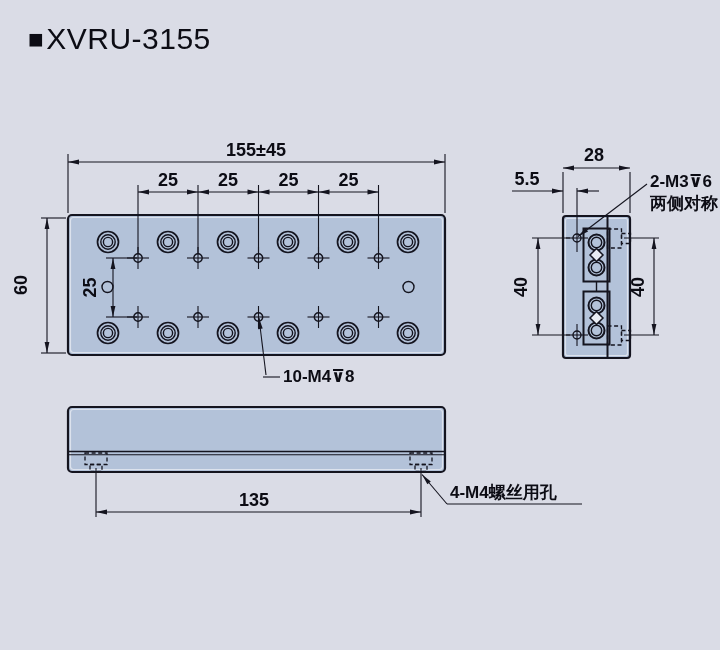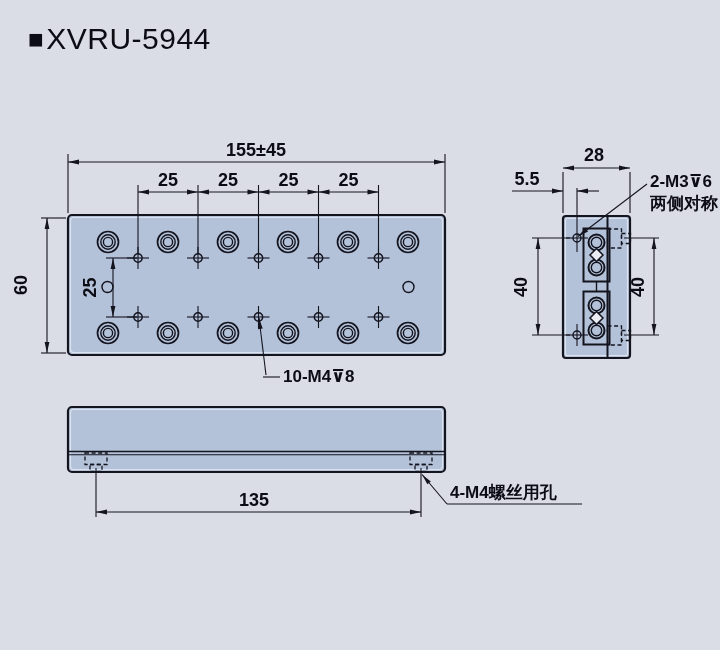--- a/index.html
+++ b/index.html
@@ -21,21 +21,21 @@
   .arrow{fill:var(--outline,#14141f);stroke:none;}
   .diamond{fill:var(--highlight,#e9ecf3);stroke:var(--outline,#14141f);stroke-width:1.5;}
 </style>
 </head>
 <body>
 
 <div class="canvas">
 
   <div class="title">
     <span class="sq">■</span>
-    <span>XVRU-5944</span>
+    <span>XVRU-3155</span>
   </div>
 
   <svg width="720" height="650" viewBox="0 0 720 650">
     <defs>
       <g id="cbore">
         <circle r="10.5" class="s16"></circle>
           <circle r="7.2" class="s14"></circle>
           <circle r="4.6" class="s14"></circle>
       </g>
       <g id="crosshole">

